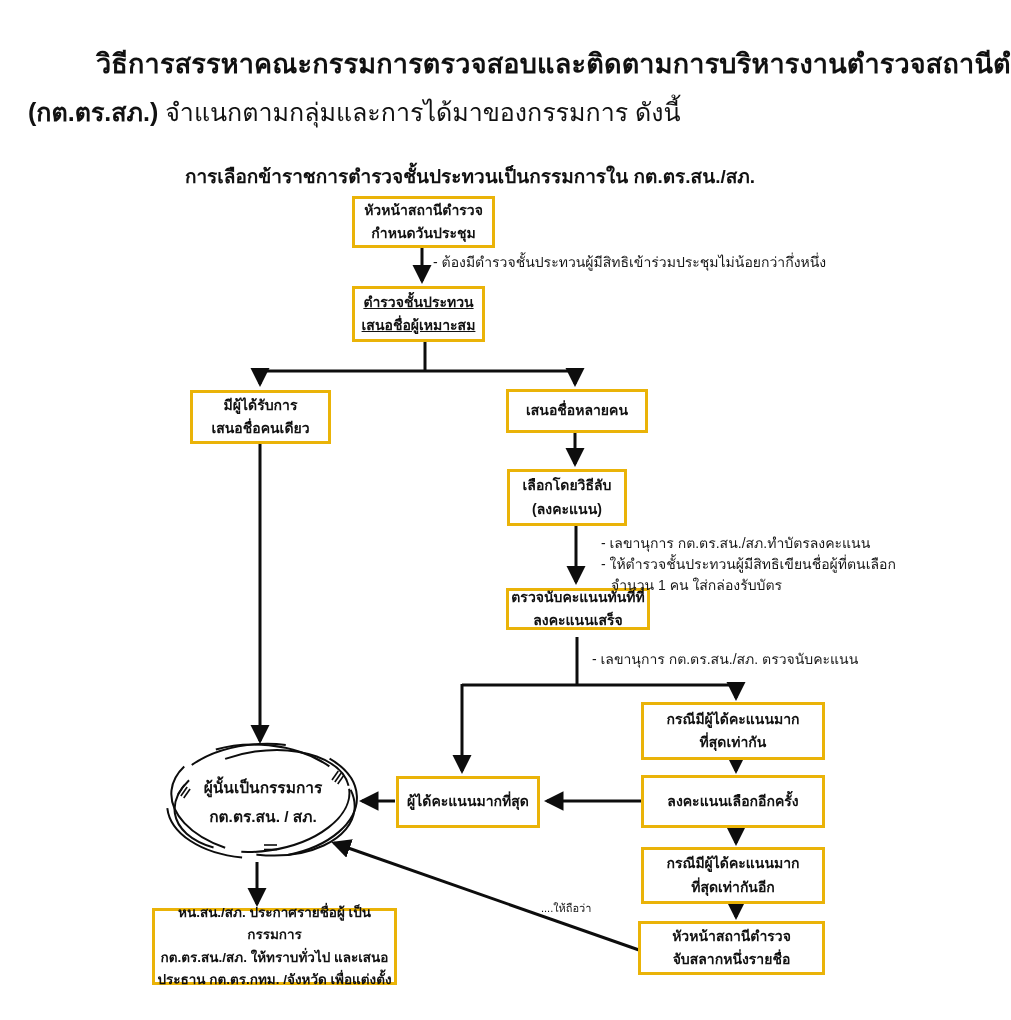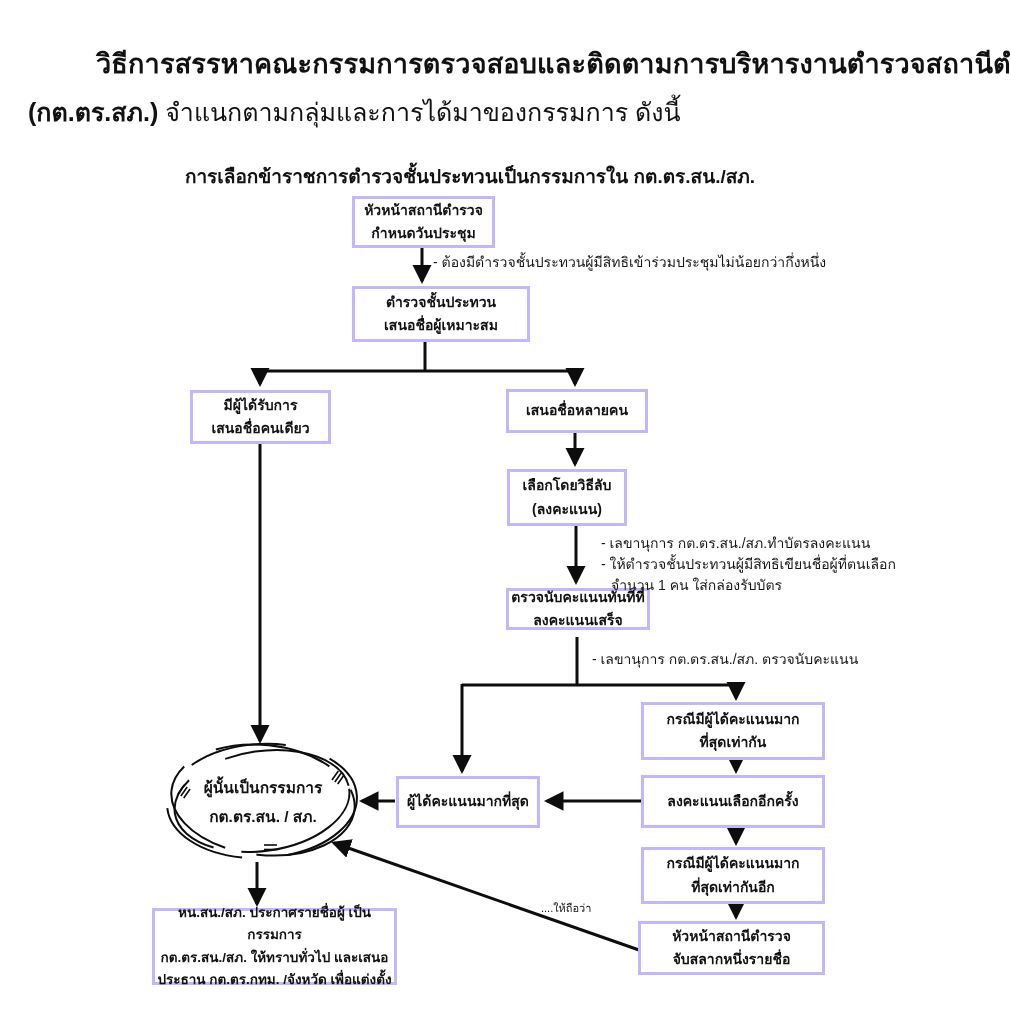--- a/index.html
+++ b/index.html
@@ -14,21 +14,21 @@
   }
   .heading-line2{
     position:absolute;left:28px;top:92px;font-size:25px;white-space:nowrap;
   }
   .heading-line2 .b{font-weight:bold;}
   .diagram-title{
     position:absolute;left:150px;top:161px;width:640px;text-align:center;
     font-size:19px;font-weight:bold;white-space:nowrap;
   }
   .box{
-    position:absolute;border:3px solid #c4b5fd;background:#ffffff;
+    position:absolute;border:3px solid #eab308;background:#ffffff;
     display:flex;flex-direction:column;justify-content:center;align-items:center;
     text-align:center;font-weight:bold;font-size:14px;line-height:1.65;
     box-sizing:border-box;
   }
   .note{
     position:absolute;font-size:14px;font-weight:normal;color:#161616;
     line-height:1.5;white-space:nowrap;
   }
   .note .indent{padding-left:10px;display:block;}
   .note div{display:block;margin-left:12px;}
@@ -113,21 +113,21 @@
           <line x1="0" y1="4.5" x2="13" y2="4.5"></line>
       </g>
     </g>
   </svg>
 
   <div class="box" style="left:352px;top:196px;width:143px;height:52px;">
     <span>หัวหน้าสถานีตำรวจ</span>
     <span>กำหนดวันประชุม</span>
   </div>
 
-  <div class="box" style="left:352px;top:286px;width:178px;height:56px;">
+  <div class="box" style="left:352px;top:286px;width:133px;height:56px;text-decoration:underline;">
     <span>ตำรวจชั้นประทวน</span>
     <span>เสนอชื่อผู้เหมาะสม</span>
   </div>
 
   <div class="box" style="left:190px;top:390px;width:141px;height:54px;">
     <span>มีผู้ได้รับการ</span>
     <span>เสนอชื่อคนเดียว</span>
   </div>
 
   <div class="box" style="left:506px;top:389px;width:142px;height:44px;">

